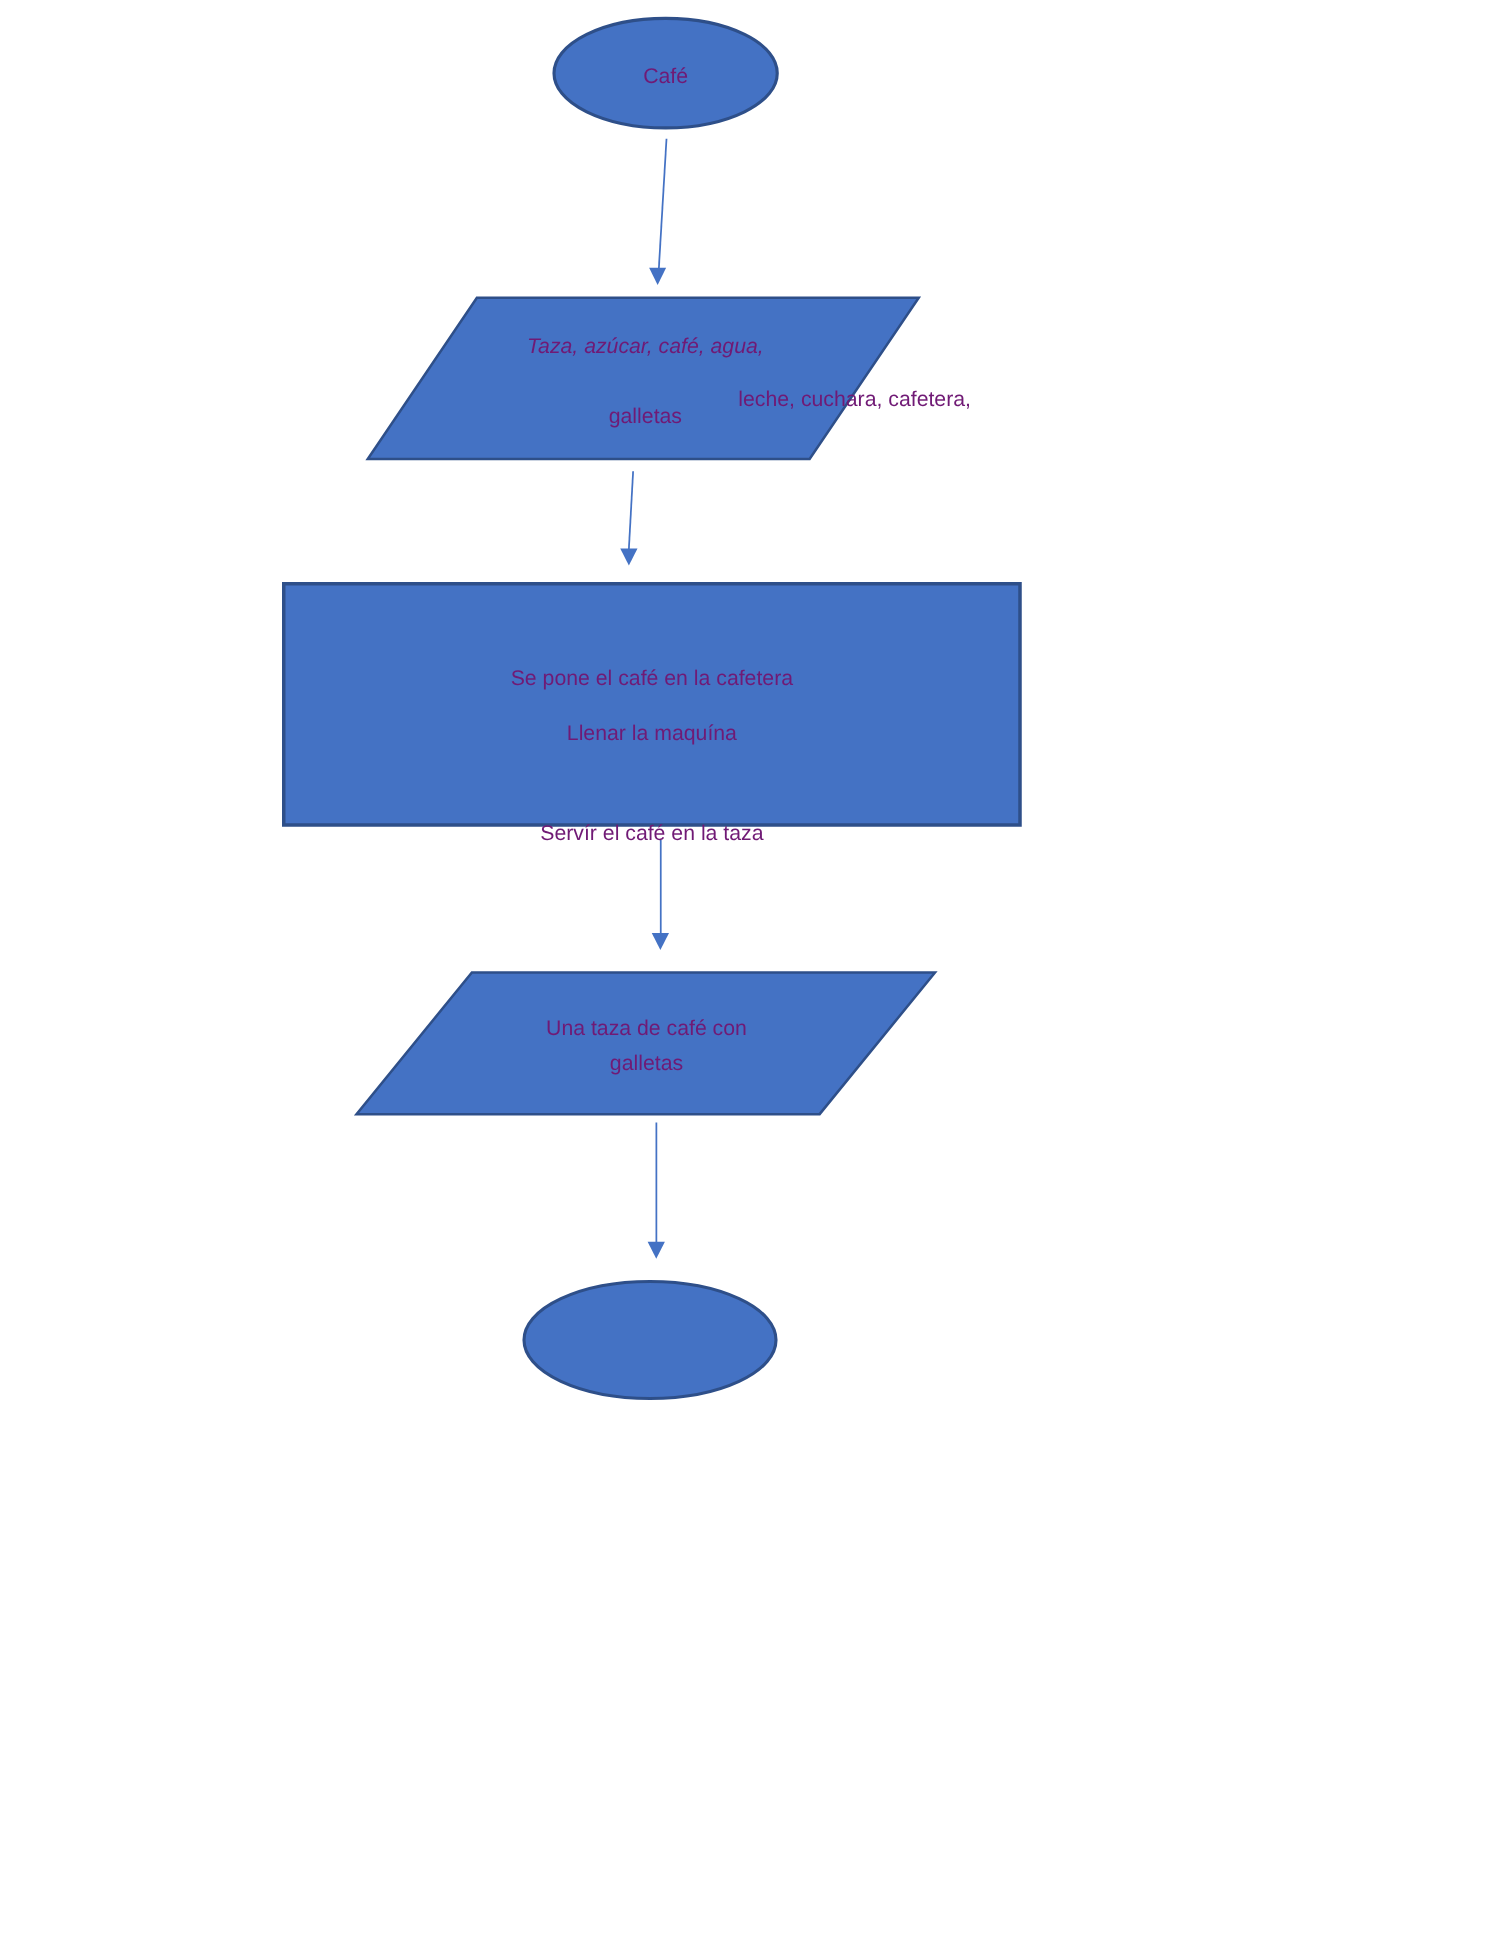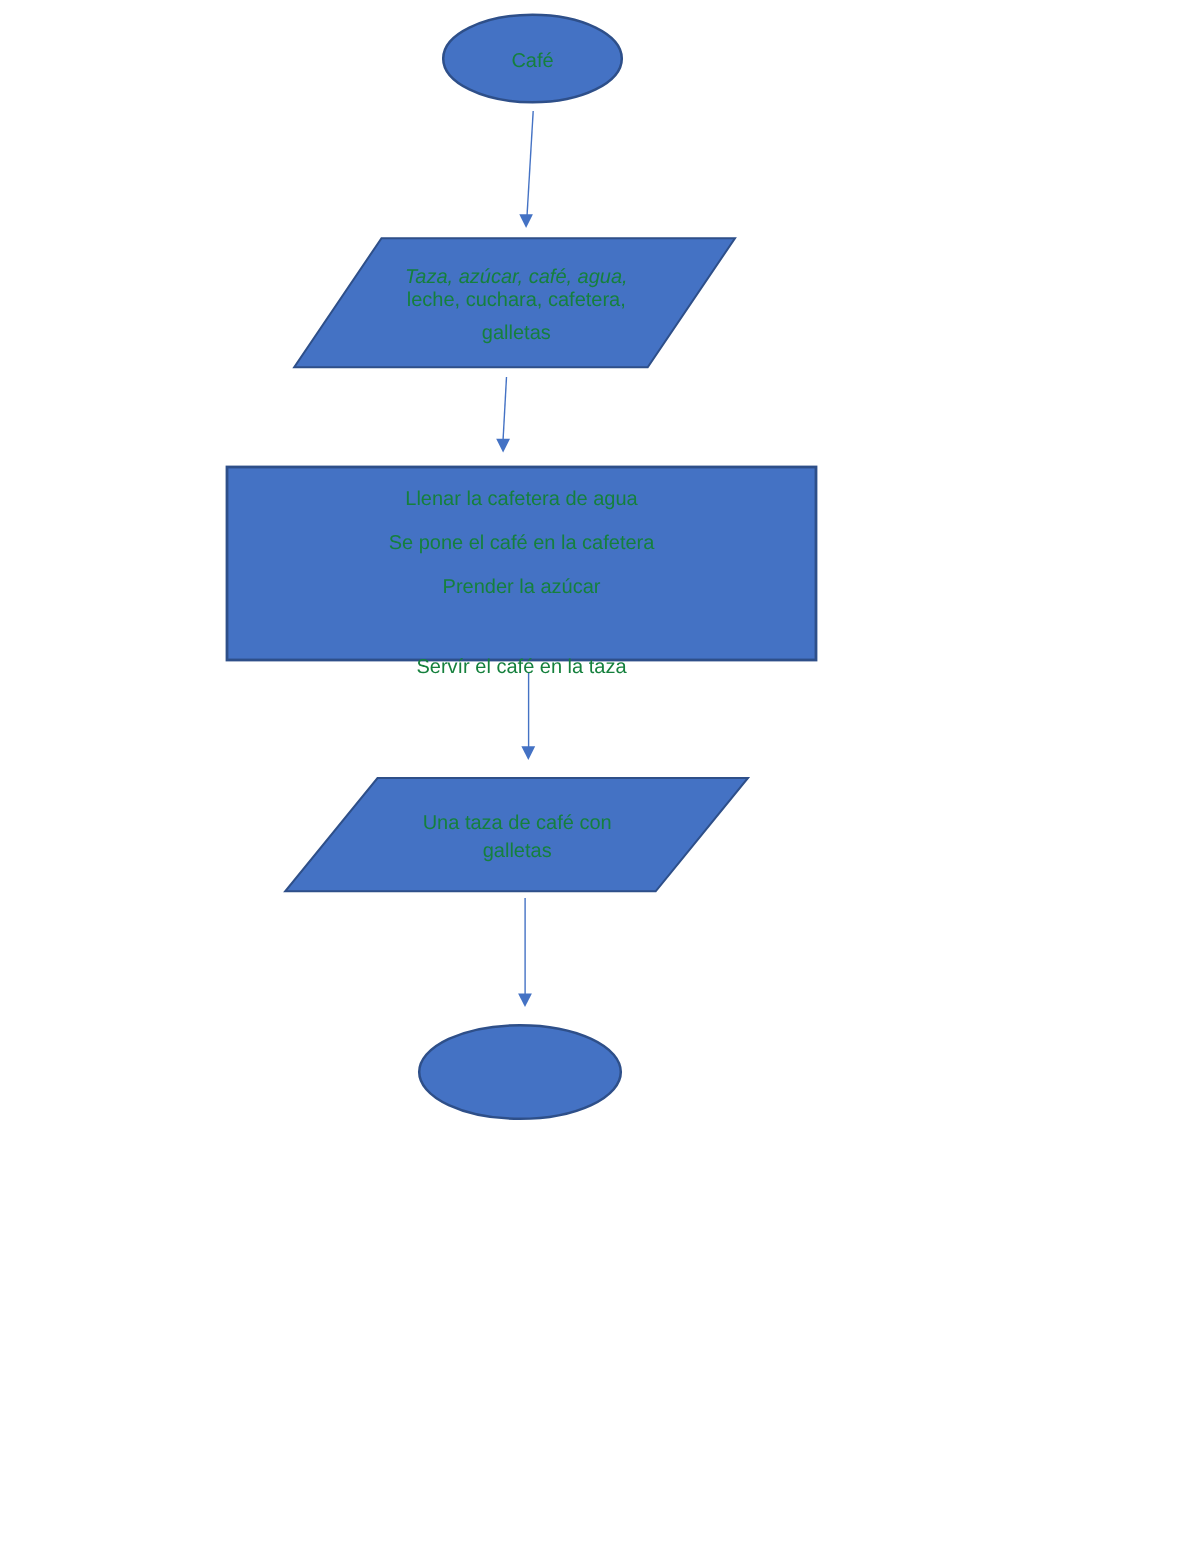--- a/index.html
+++ b/index.html
@@ -3,22 +3,22 @@
 <meta charset="utf-8">
 <title>Diagrama de flujo - Café</title>
 <style>
   html,body{margin:0;padding:0;background:#ffffff;}
   body{width:1200px;height:1553px;overflow:hidden;
        font-family:"Liberation Sans", sans-serif;
        -webkit-font-smoothing:antialiased;
        text-rendering:geometricPrecision;}
   .canvas{position:relative;width:1200px;height:1553px;background:#fff;}
   .node{position:absolute;box-sizing:border-box;}
-  .node .line{position:absolute;left:-40px;right:-40px;text-align:center;color:#15803d;
-              font-size:20px;line-height:20px;white-space:nowrap;
+  .node .line{position:absolute;left:-40px;right:-40px;text-align:center;color:#701a75;
+              font-size:17px;line-height:20px;white-space:nowrap;
               transform:translateZ(0);}
   svg.shapes{position:absolute;left:0;top:0;width:1200px;height:1553px;}
 </style>
 </head>
 <body>
 
 <div class="canvas">
 
   <svg class="shapes" viewBox="0 0 1200 1553" width="1200" height="1553" aria-hidden="true">
 
@@ -52,28 +52,27 @@
 
     <ellipse cx="520" cy="1072" rx="100.8" ry="46.8" stroke-width="2.5" fill="#4472C4" stroke="#2E4F89"></ellipse>
   </svg>
 
   <div class="node" style="left:442px;top:14px;width:181px;height:89px;">
     <div class="line" style="top:37px;">Café</div>
   </div>
 
   <div class="node" style="left:295.8px;top:237px;width:441px;height:130px;">
     <div class="line" style="top:29.6px;font-style:italic;">Taza, azúcar, café, agua,</div>
-    <div class="line" style="top:53px;">leche, cuchara, cafetera,</div>
+    <div class="line" style="top:73px;text-align:right;">leche, cuchara, cafetera,</div>
     <div class="line" style="top:85.8px;">galletas</div>
   </div>
 
   <div class="node" style="left:226px;top:466px;width:591px;height:195px;">
-    <div class="line" style="top:23.2px;">Llenar la cafetera de agua</div>
     <div class="line" style="top:67.1px;">Se pone el café en la cafetera</div>
-    <div class="line" style="top:110.9px;">Prender la azúcar</div>
+    <div class="line" style="top:110.9px;">Llenar la maquína</div>
     <div class="line" style="top:154.8px;margin-top:36px;">Servír el café en la taza</div>
   </div>
 
   <div class="node" style="left:285.7px;top:776px;width:463px;height:116px;">
     <div class="line" style="top:36.7px;">Una taza de café con</div>
     <div class="line" style="top:64.5px;">galletas</div>
   </div>
 
 
 </div>

